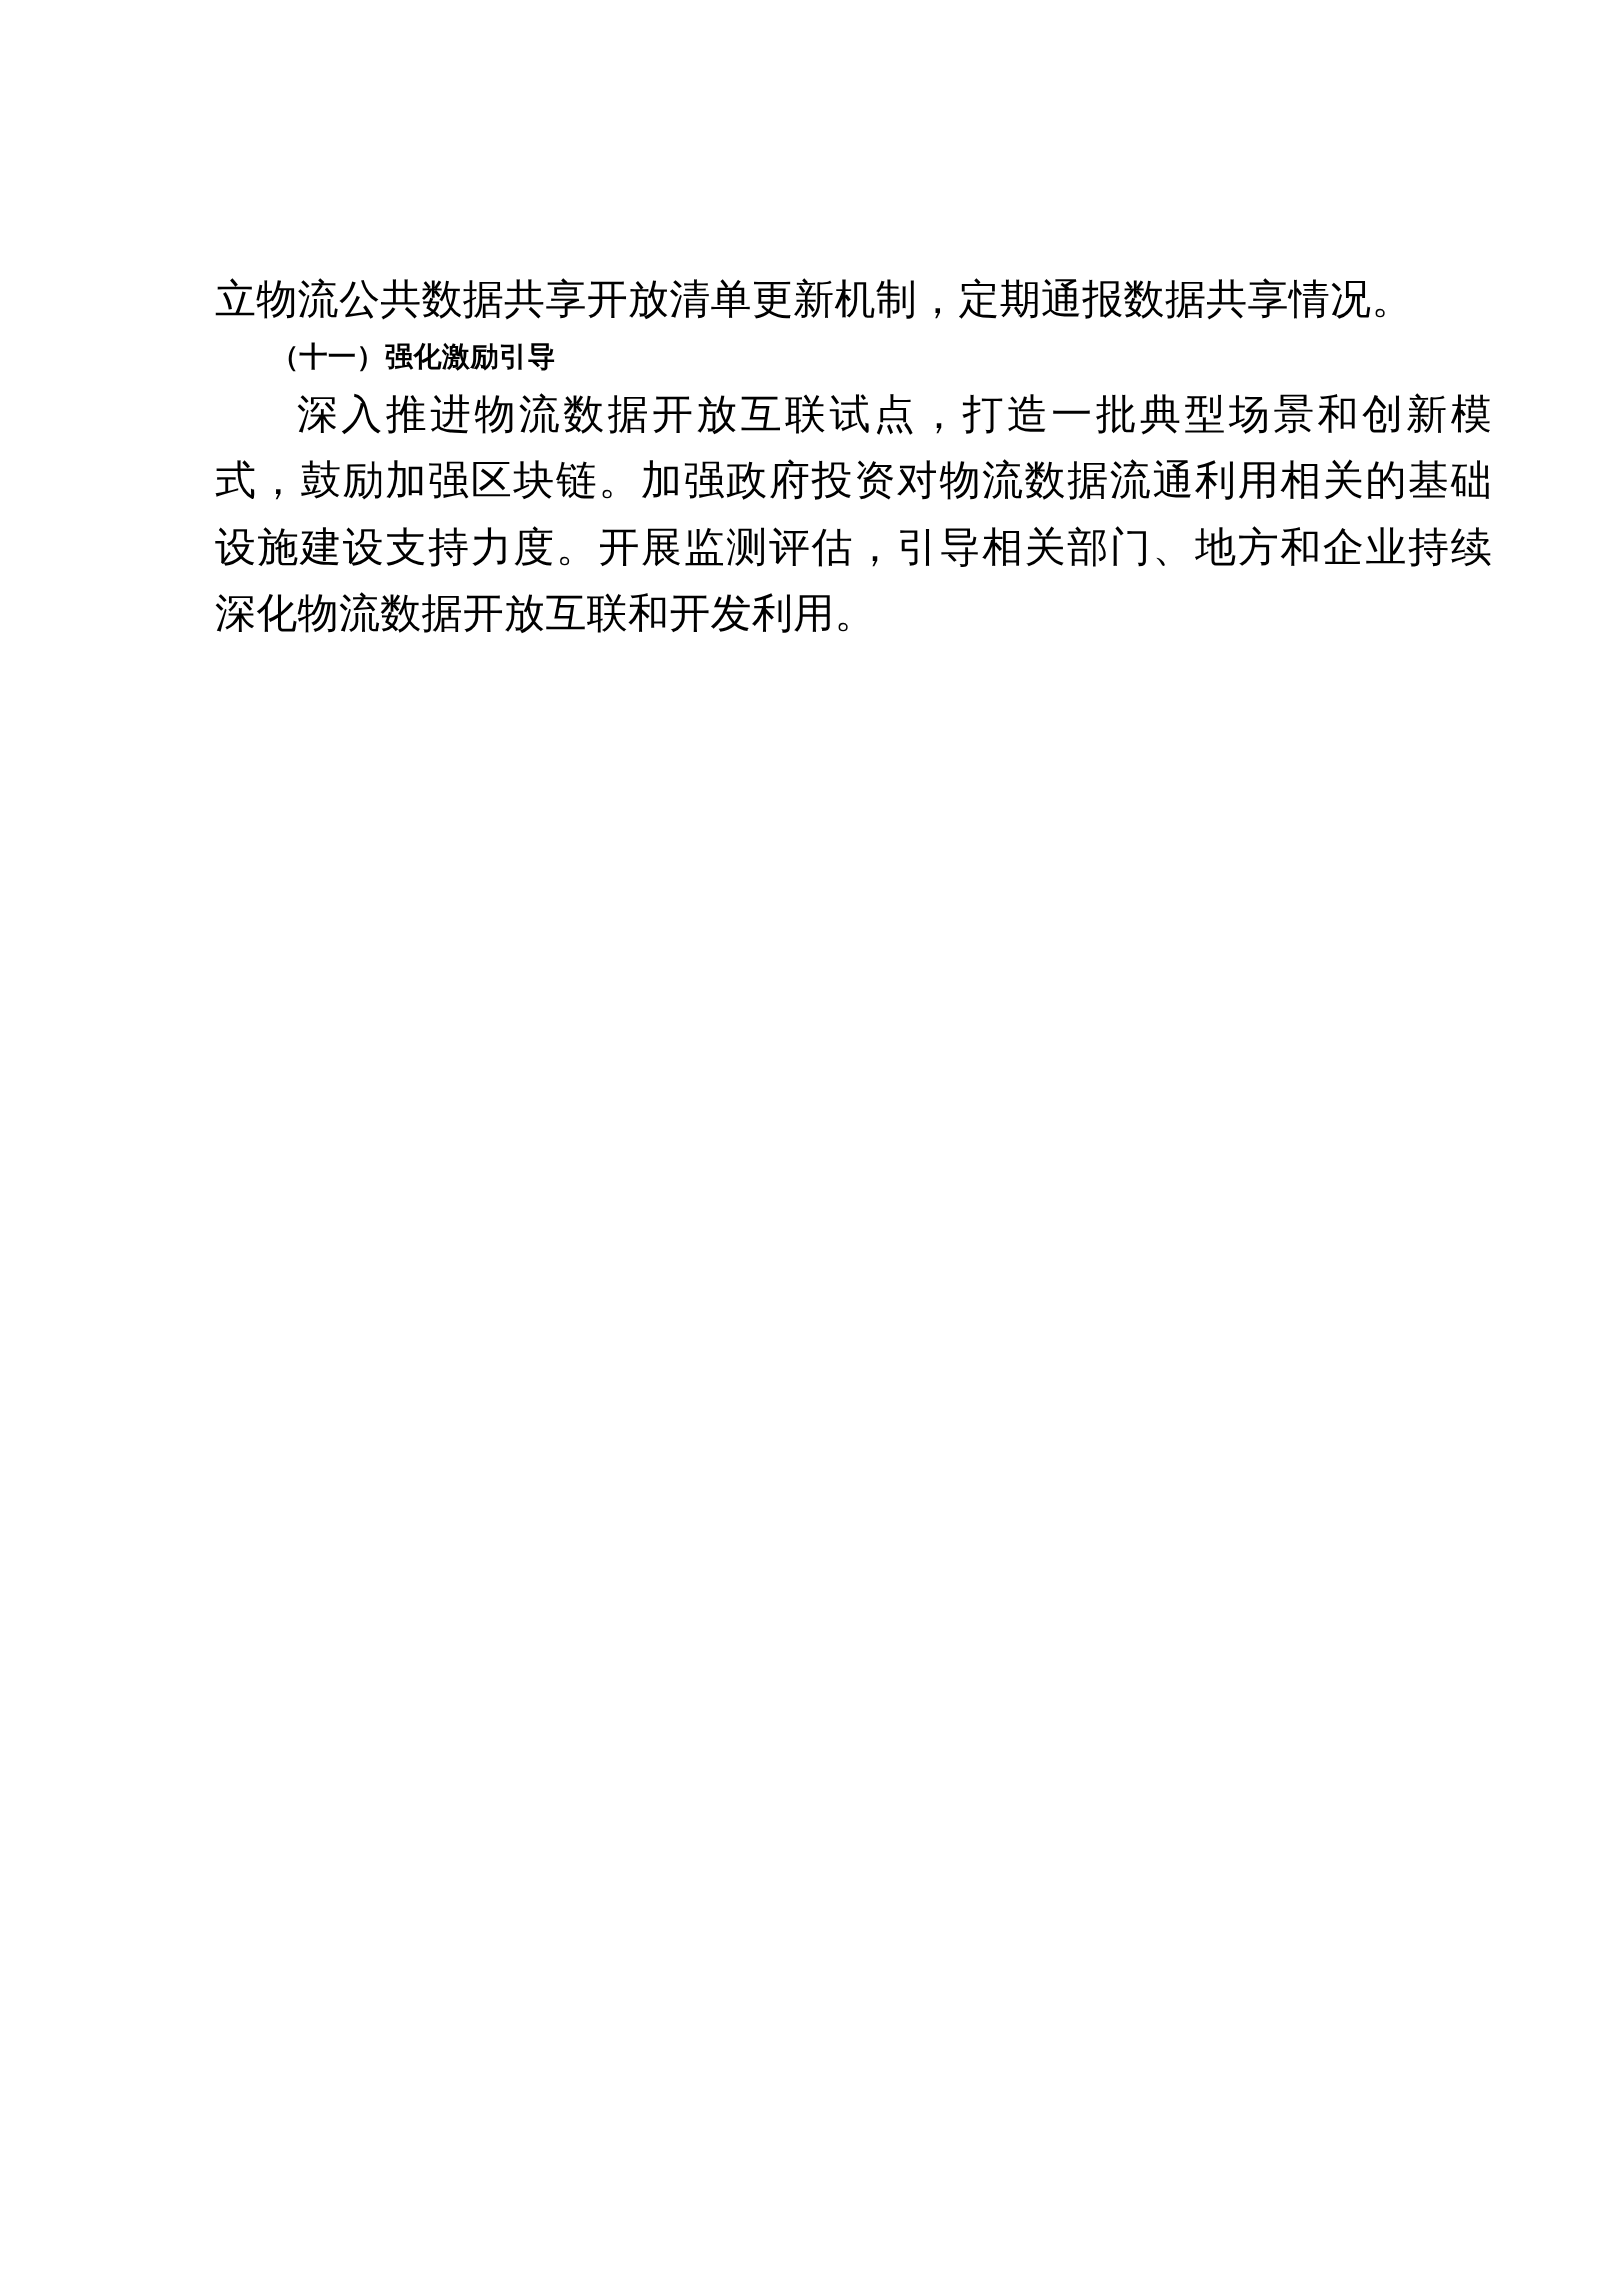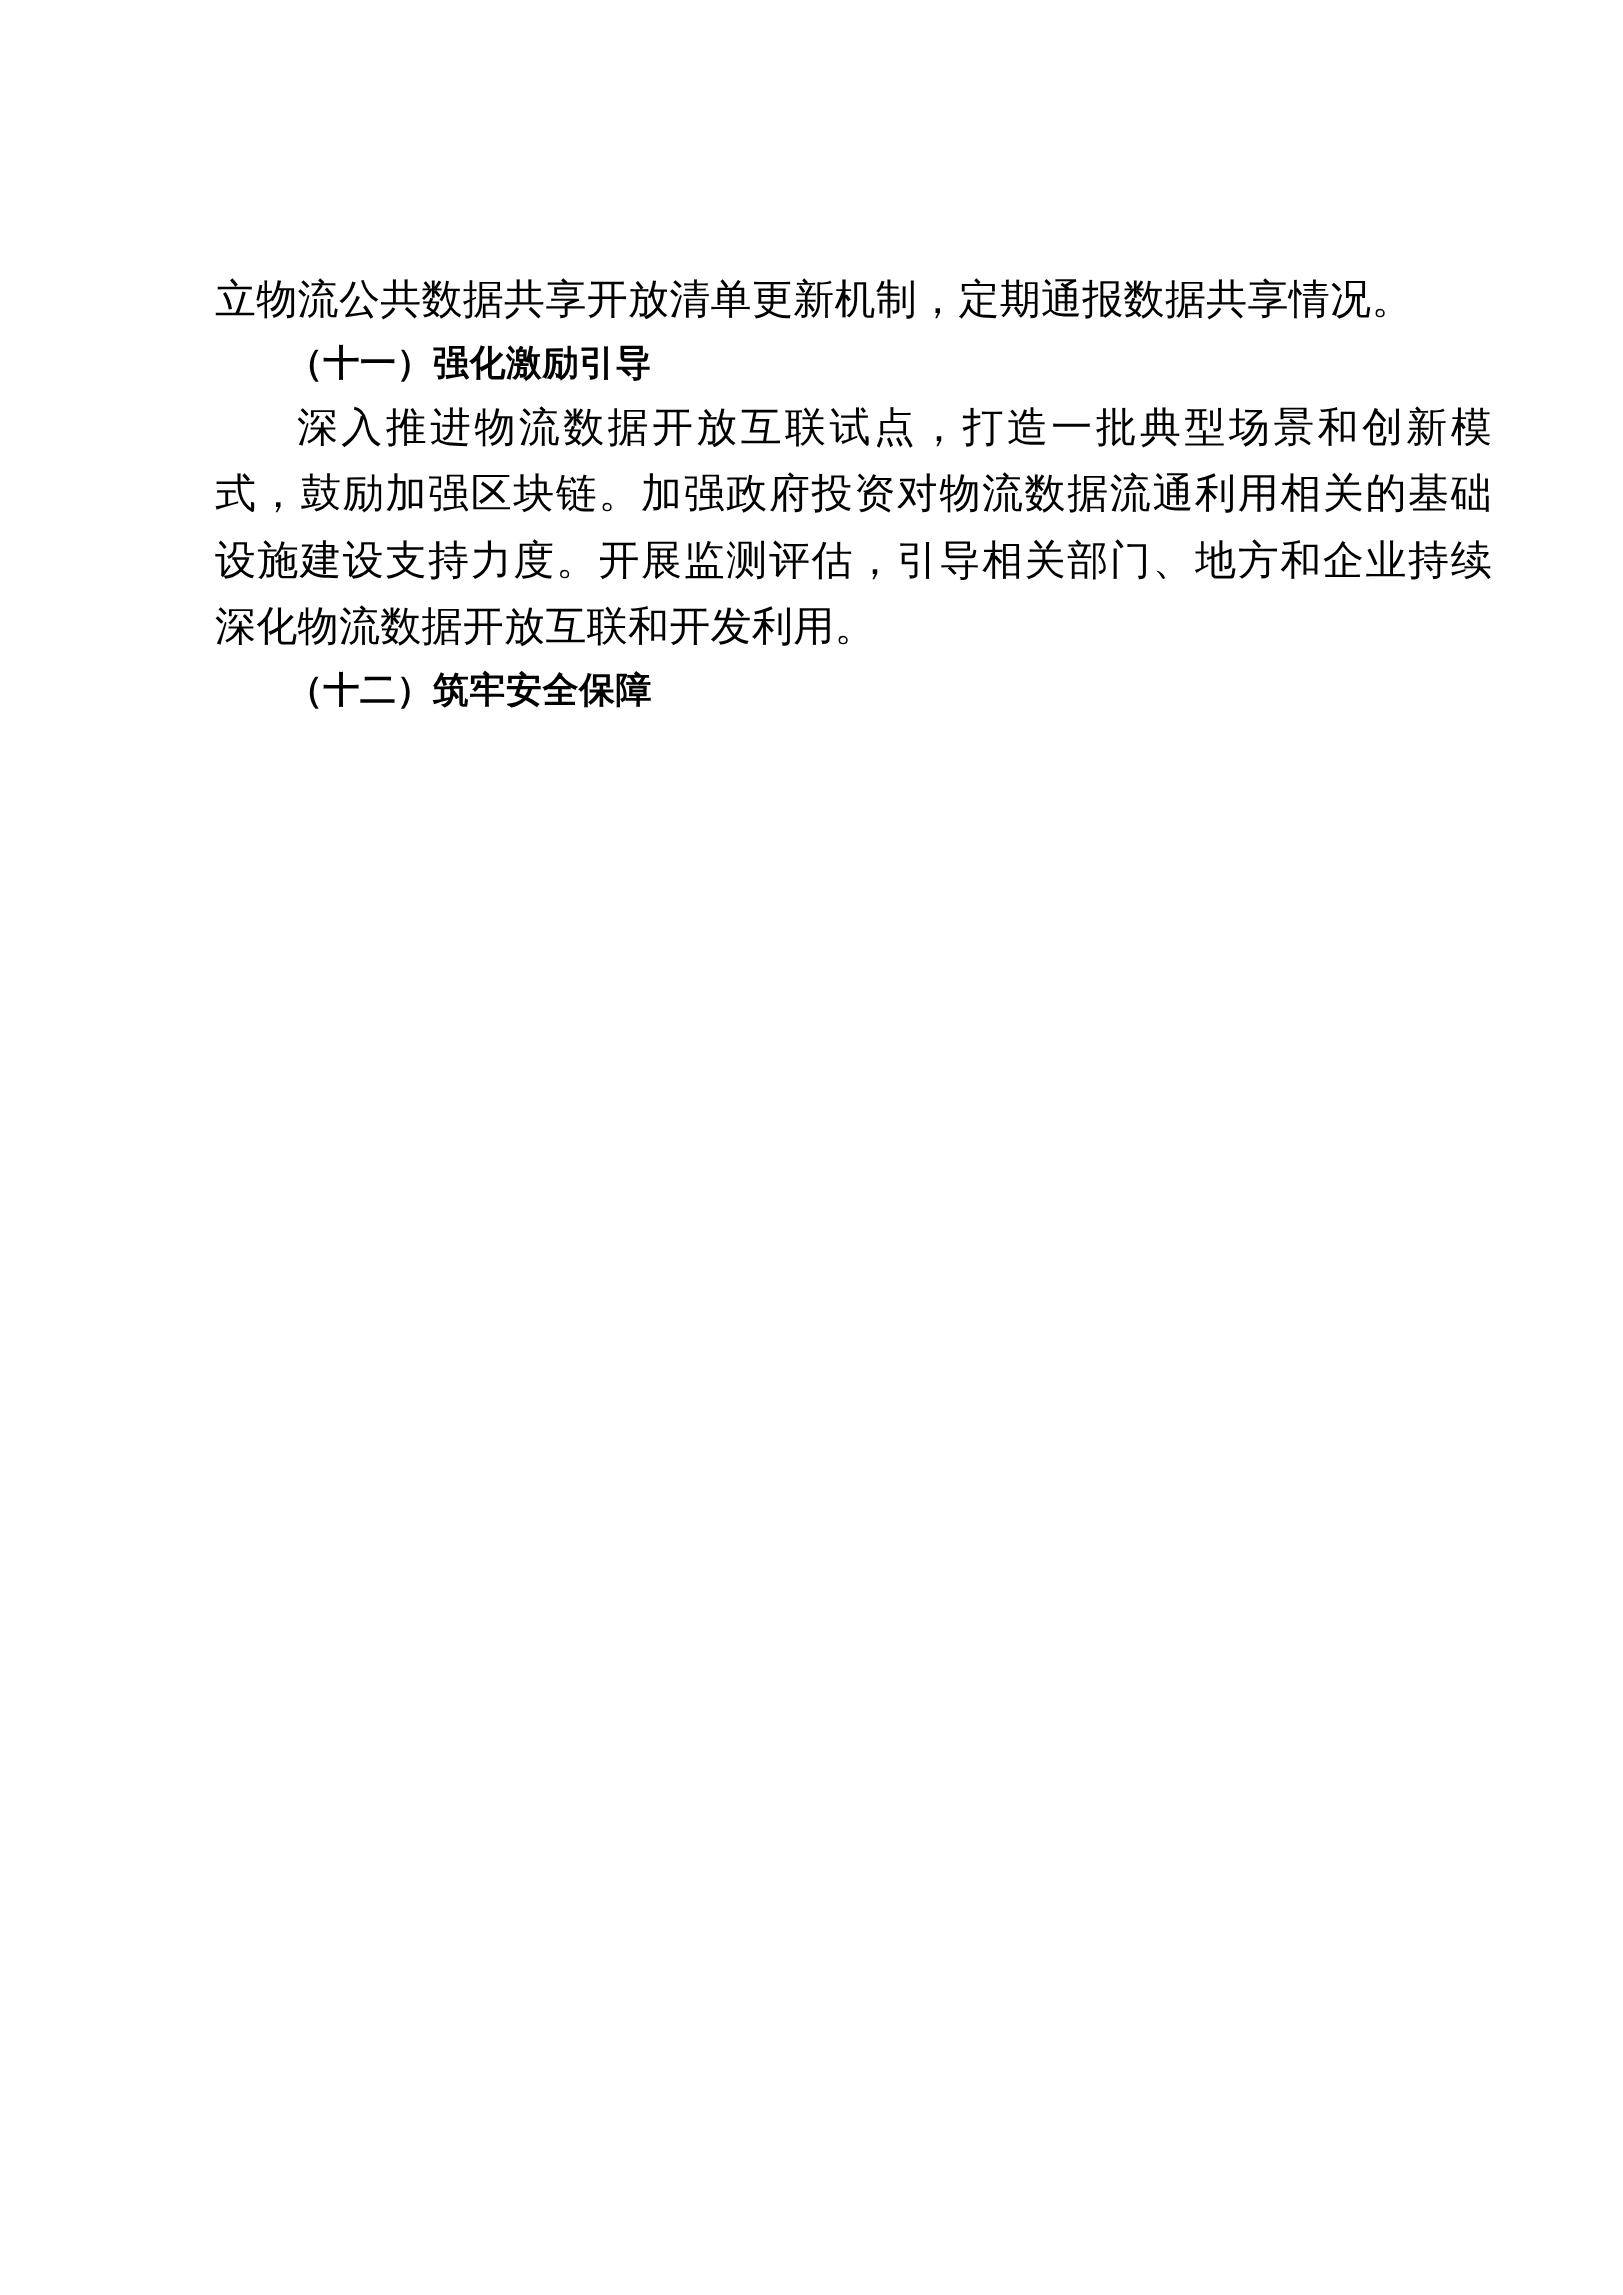--- a/index.html
+++ b/index.html
@@ -40,40 +40,39 @@
     margin-bottom: 2px;
   }
   .para-cont {
     text-indent: 0;
     margin-bottom: 2px;
   }
   .heading {
     text-indent: 2em;
     font-family: "DejaVu Sans", "Liberation Sans", sans-serif;
     font-weight: 700;
-    font-size: 36px;
+    font-size: 28px;
     letter-spacing: 0.5px;
     margin-bottom: 1px;
   }
   .attachment {
     text-indent: 2em;
     margin-top: 53px;
   }
 </style>
 </head>
 <body>
 
 <div class="page">
   <div class="doc-body">
 
     <p class="para-cont">立物流公共数据共享开放清单更新机制，定期通报数据共享情况。</p>
 
     <p class="heading">（十一）强化激励引导</p>
 
     <p class="para">深入推进物流数据开放互联试点，打造一批典型场景和创新模式，鼓励加强区块链。加强政府投资对物流数据流通利用相关的基础设施建设支持力度。开展监测评估，引导相关部门、地方和企业持续深化物流数据开放互联和开发利用。</p>
 
-    <p class="heading">（十二）筑牢安全保障</p>
 
 
 
   </div>
 </div>
 
 
 </body></html>

